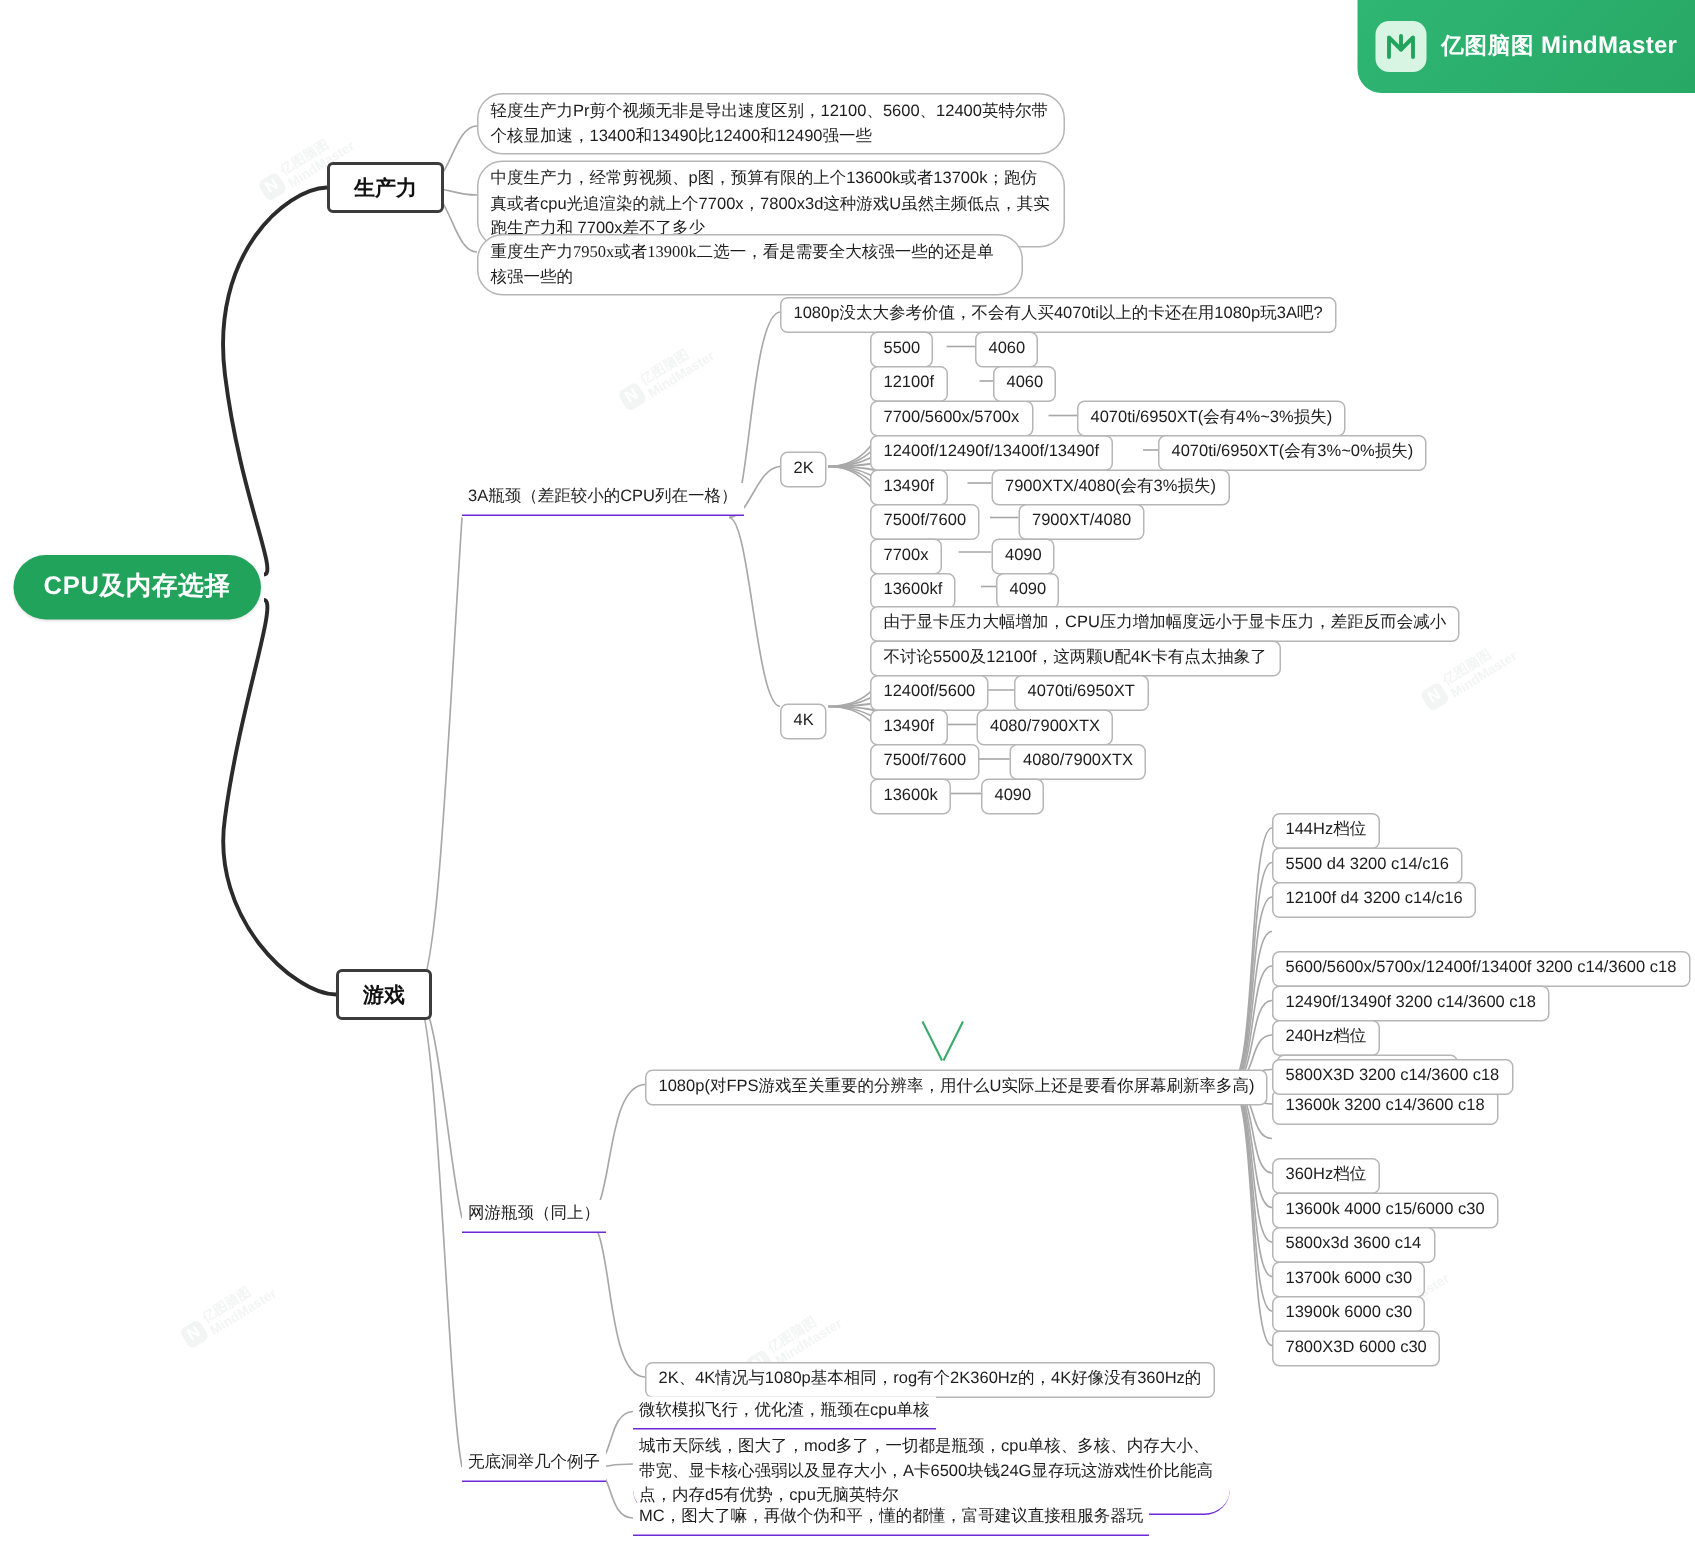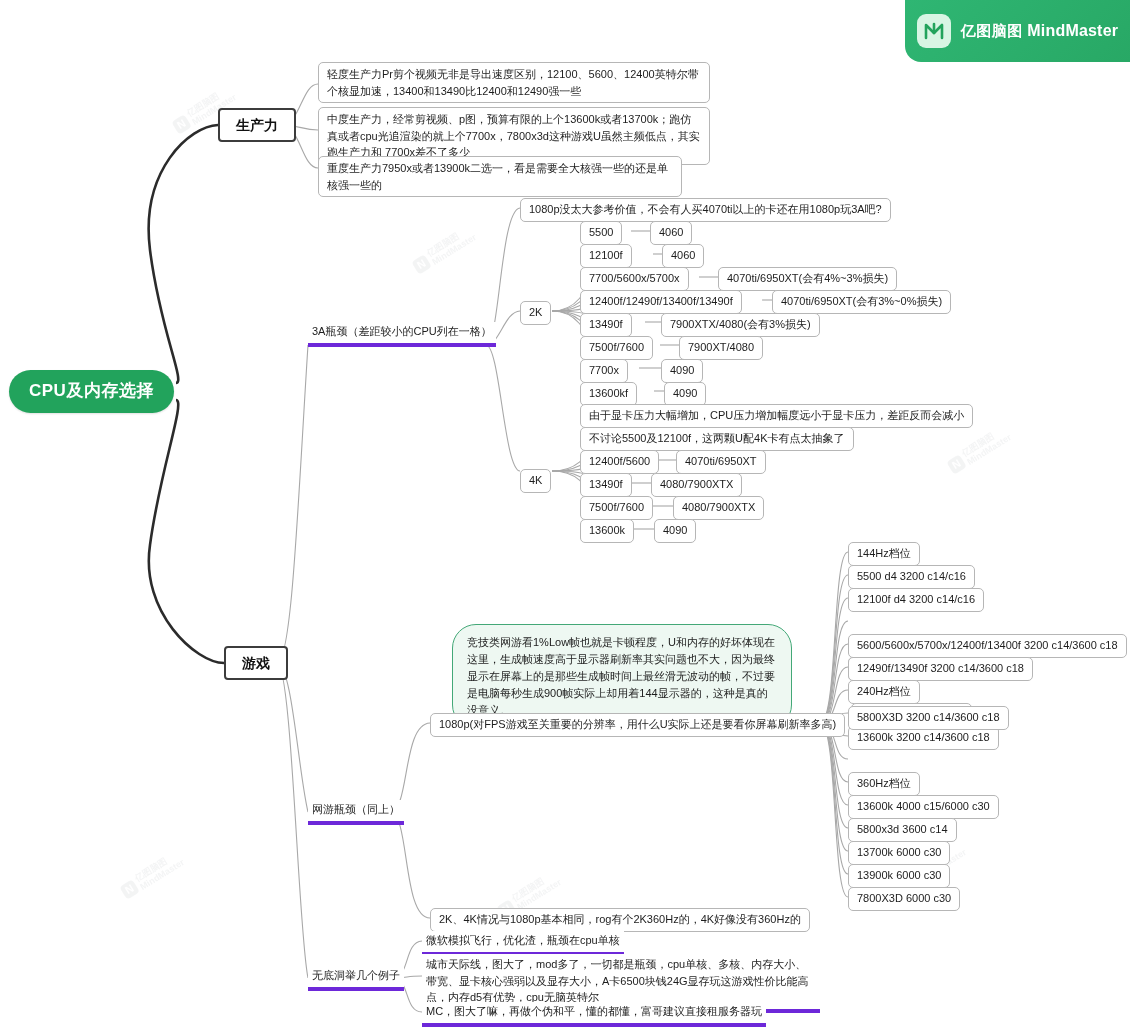--- a/index.html
+++ b/index.html
@@ -108,24 +108,25 @@
   
   .boxed {
     border: 1px solid #b6b6b6;
     border-radius: 5px;
     padding: 3px 8px;
   }
   
   .para {
     white-space: normal;
     line-height: 1.5;
+    border-radius: 17px;
   }
   
   .uline {
-    border-bottom: 4px solid #6d28d9;
+    border-bottom: 1px solid #6d28d9;
     padding: 2px 4px 3px 4px;
   }
   
   .callout {
     border: 1.4px solid #43a877;
     background: #eef8f2;
     border-radius: 24px;
     padding: 9px 14px;
     white-space: normal;
     line-height: 1.55;
@@ -249,21 +250,21 @@
     </span>
   </div>
 
   <div class="node root" style="left:9px; top:370px;">CPU及内存选择</div>
 
   <div class="node branch" style="left:218px; top:108px;">生产力</div>
   <div class="node branch" style="left:224px; top:646px;">游戏</div>
 
   <div class="node boxed para" style="left:318px; top:62px; width:392px;">轻度生产力Pr剪个视频无非是导出速度区别，12100、5600、12400英特尔带个核显加速，13400和13490比12400和12490强一些</div>
   <div class="node boxed para" style="left:318px; top:107px; width:392px;">中度生产力，经常剪视频、p图，预算有限的上个13600k或者13700k；跑仿真或者cpu光追渲染的就上个7700x，7800x3d这种游戏U虽然主频低点，其实跑生产力和 7700x差不了多少</div>
-  <div class="node boxed para" style="left:318px; top:156px; width:364px;">重度生产力7950x或者13900k二选一，看是需要全大核强一些的还是单核强一些的</div>
+  <div class="node boxed para" style="left:318px; top:156px; width:364px;font-family:Liberation Serif, serif;">重度生产力7950x或者13900k二选一，看是需要全大核强一些的还是单核强一些的</div>
 
   <div class="node uline" style="left:308px; top:322px;">3A瓶颈（差距较小的CPU列在一格）</div>
 
   <div class="node boxed" style="left:520px; top:198px;">1080p没太大参考价值，不会有人买4070ti以上的卡还在用1080p玩3A吧?</div>
 
   <div class="node boxed" style="left:520px; top:301px;">2K</div>
 
   <div class="node boxed" style="left:580px; top:221px;">5500</div>
   <div class="node boxed" style="left:580px; top:244px;">12100f</div>
   <div class="node boxed" style="left:580px; top:267px;">7700/5600x/5700x</div>
@@ -292,21 +293,20 @@
   <div class="node boxed" style="left:580px; top:496px;">7500f/7600</div>
   <div class="node boxed" style="left:580px; top:519px;">13600k</div>
 
   <div class="node boxed" style="left:676px; top:450px;">4070ti/6950XT</div>
   <div class="node boxed" style="left:651px; top:473px;">4080/7900XTX</div>
   <div class="node boxed" style="left:673px; top:496px;">4080/7900XTX</div>
   <div class="node boxed" style="left:654px; top:519px;">4090</div>
 
   <div class="node uline" style="left:308px; top:800px;">网游瓶颈（同上）</div>
 
-  <div class="node callout" style="left:452px; top:624px; width:340px;">竞技类网游看1%Low帧也就是卡顿程度，U和内存的好坏体现在这里，生成帧速度高于显示器刷新率其实问题也不大，因为最终显示在屏幕上的是那些生成帧时间上最丝滑无波动的帧，不过要是电脑每秒生成900帧实际上却用着144显示器的，这种是真的没意义。</div>
 
   <div class="node boxed" style="left:430px; top:713px;">1080p(对FPS游戏至关重要的分辨率，用什么U实际上还是要看你屏幕刷新率多高)</div>
 
   <div class="node boxed" style="left:848px; top:542px;">144Hz档位</div>
   <div class="node boxed" style="left:848px; top:565px;">5500 d4 3200 c14/c16</div>
   <div class="node boxed" style="left:848px; top:588px;">12100f d4 3200 c14/c16</div>
   <div class="node boxed" style="left:848px; top:611px;margin-top:46px;">165Hz档位</div>
   <div class="node boxed" style="left:848px; top:634px;">5600/5600x/5700x/12400f/13400f 3200 c14/3600 c18</div>
   <div class="node boxed" style="left:848px; top:657px;">12490f/13490f 3200 c14/3600 c18</div>
   <div class="node boxed" style="left:848px; top:680px;">240Hz档位</div>

